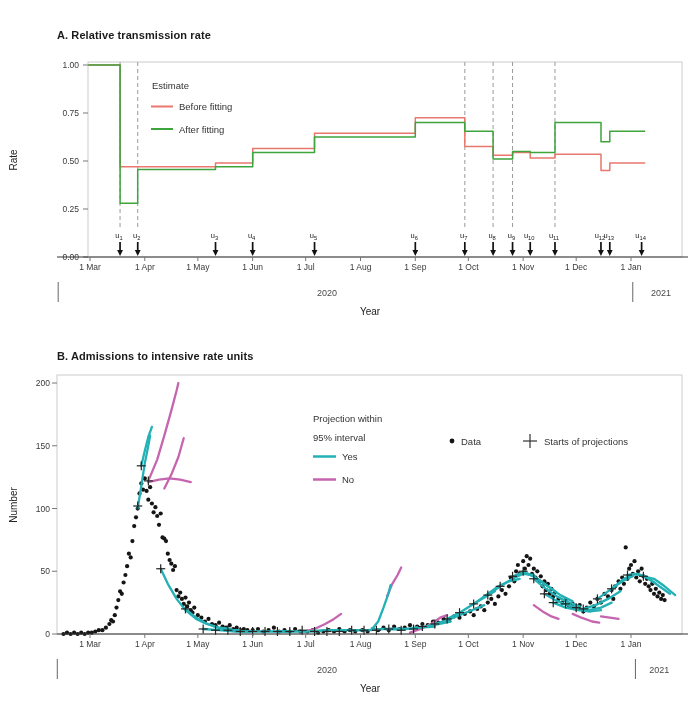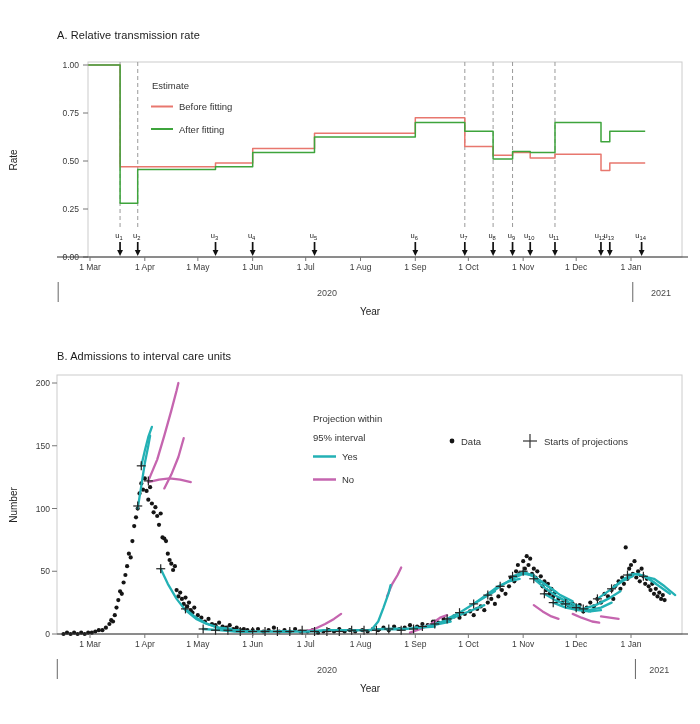--- a/index.html
+++ b/index.html
@@ -1,27 +1,27 @@
 <!DOCTYPE html>
 <html><head>
 <meta charset="utf-8">
 <style>
   html,body{margin:0;padding:0;background:#ffffff;}
   body{width:700px;height:724px;position:relative;font-family:"Liberation Sans",sans-serif;overflow:hidden;}
-  .panel-title{position:absolute;left:57px;font-size:11px;font-weight:normal;color:#1b1b1b;letter-spacing:.1px;}
+  .panel-title{position:absolute;left:57px;font-size:11px;font-weight:bold;color:#1b1b1b;letter-spacing:.1px;}
   #title-a{top:29px;}
   #title-b{top:350px;}
   #fig{position:absolute;left:0;top:0;}
   svg text{font-family:"Liberation Sans",sans-serif;}
 </style>
 </head>
 <body>
 
 <div class="panel-title" id="title-a">A. Relative transmission rate</div>
-<div class="panel-title" id="title-b">B. Admissions to interval care units</div>
+<div class="panel-title" id="title-b">B. Admissions to intensive rate units</div>
 
 <svg id="fig" width="700" height="724" viewBox="0 0 700 724">
     <g>
       <rect x="88" y="62" width="594" height="195" fill="none" stroke="#cccccc" stroke-width="1"></rect>
       <line x1="83" y1="257" x2="88" y2="257" stroke="#777777" stroke-width="1"></line>
       <text x="79" y="260" font-size="8.5" fill="#3a3a3a" text-anchor="end" font-weight="normal" transform="">0.00</text>
       <line x1="83" y1="209" x2="88" y2="209" stroke="#777777" stroke-width="1"></line>
       <text x="79" y="212" font-size="8.5" fill="#3a3a3a" text-anchor="end" font-weight="normal" transform="">0.25</text>
       <line x1="83" y1="161" x2="88" y2="161" stroke="#777777" stroke-width="1"></line>
       <text x="79" y="164" font-size="8.5" fill="#3a3a3a" text-anchor="end" font-weight="normal" transform="">0.50</text>

